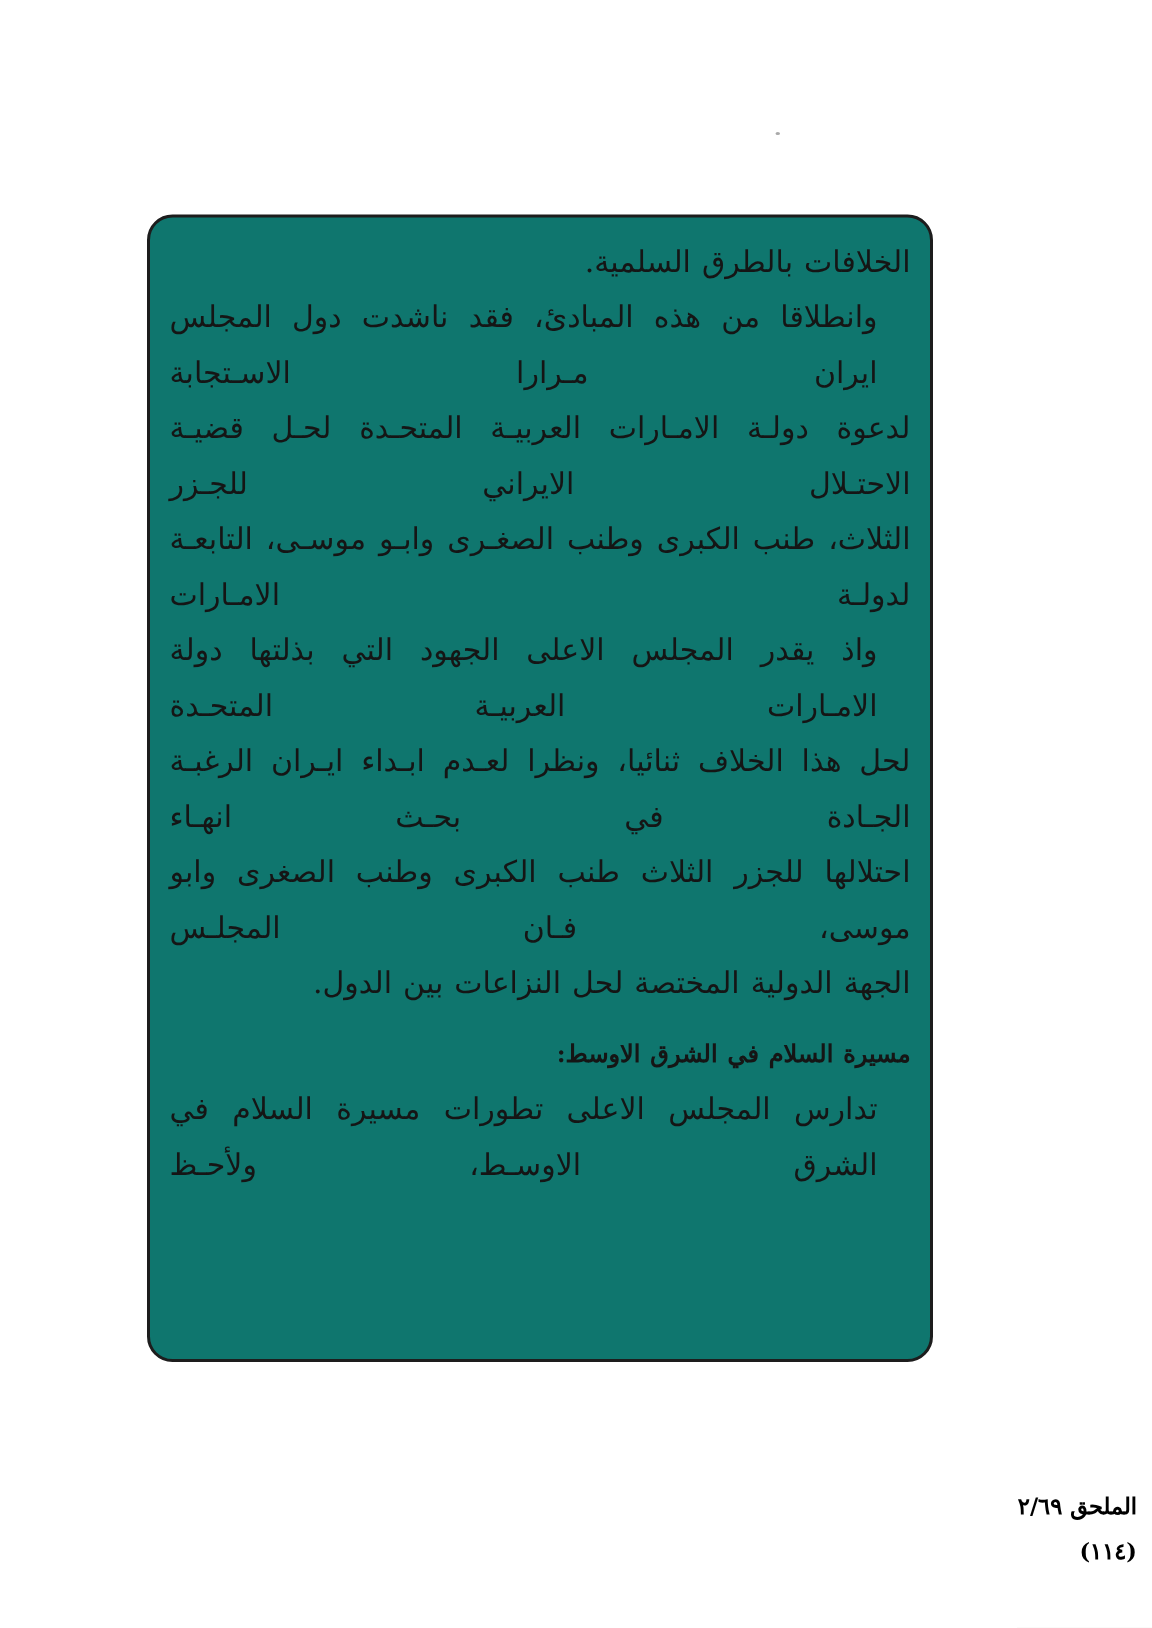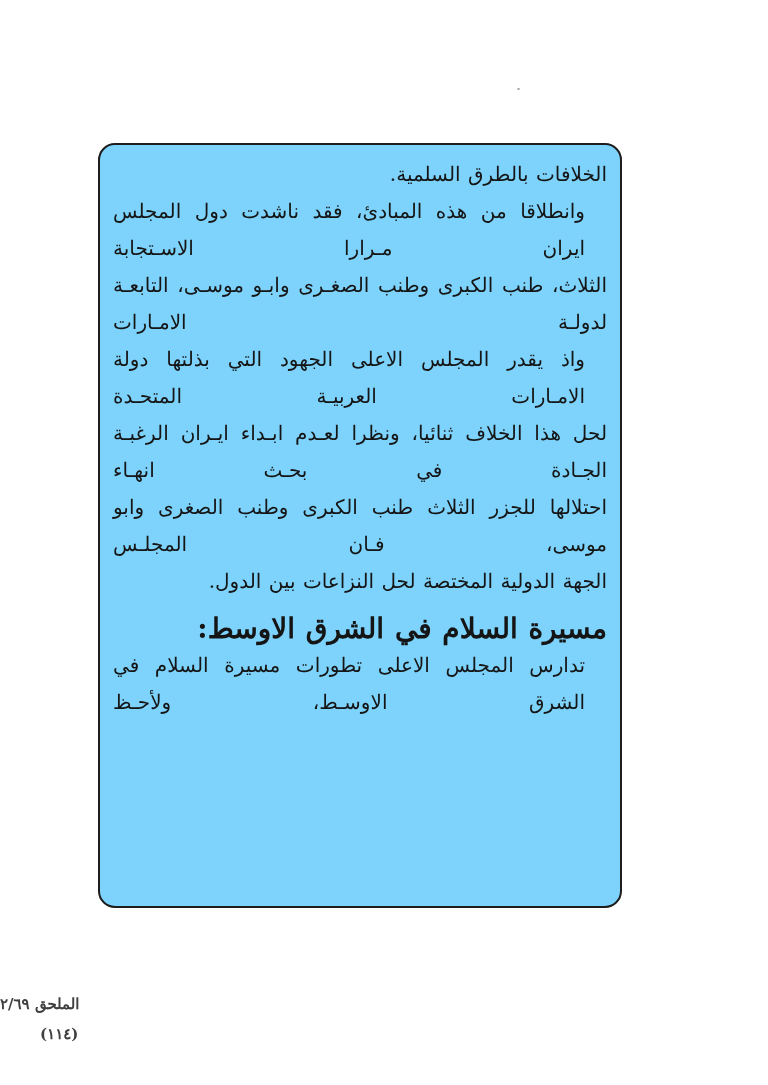--- a/index.html
+++ b/index.html
@@ -24,46 +24,46 @@
   .text-box {
     position: absolute;
     left: 98px; top: 143px;
     width: 524px; height: 765px;
     box-sizing: border-box;
     border: 2px solid #1d1d1d;
     border-radius: 17px;
     padding: 11px 13px 0 13px;
     direction: rtl;
     overflow: hidden;
-    background: #7dd3fc;
+    background: #0f766e;
   }
   .line {
     font-size: 20px;
     line-height: 37px;
     color: #151515;
     text-align: justify;
     text-align-last: justify;
     word-spacing: 1px;
   }
   .line.end   { text-align: right; text-align-last: right; }
   .line.indent { padding-right: 22px; }
   .line.heading {
     font-weight: bold;
     text-align: right;
     text-align-last: right;
     margin-top: 10px;
-    font-size: 28px;
+    font-size: 16px;
   }
   .footer {
     position: absolute;
     left: 0; top: 995px;
     width: 758px;
-    text-align: left;
+    text-align: right;
     direction: rtl;
-    color: #404040;
+    color: #000000;
   }
   .footer .annex {
     font-size: 15px;
     font-weight: bold;
     line-height: 19px;
   }
   .footer .pageno {
     font-size: 15px;
     font-weight: bold;
     line-height: 19px;
@@ -75,20 +75,21 @@
 <body>
 
 <div class="page">
 
   <div class="speck"></div>
 
   <div class="text-box">
     <div>
         <div class="line end">الخلافات بالطرق السلمية.</div>
         <div class="line indent">وانطلاقا من هذه المبادئ، فقد ناشدت دول المجلس ايران مـرارا الاسـتجابة</div>
+        <div class="line justify">لدعوة دولـة الامـارات العربيـة المتحـدة لحـل قضيـة الاحتـلال الايراني للجـزر</div>
         <div class="line justify">الثلاث، طنب الكبرى وطنب الصغـرى وابـو موسـى، التابعـة لدولـة الامـارات</div>
         <div class="line indent">واذ يقدر المجلس الاعلى الجهود التي بذلتها دولة الامـارات العربيـة المتحـدة</div>
         <div class="line justify">لحل هذا الخلاف ثنائيا، ونظرا لعـدم ابـداء ايـران الرغبـة الجـادة في بحـث انهـاء</div>
         <div class="line justify">احتلالها للجزر الثلاث طنب الكبرى وطنب الصغرى وابو موسى،  فـان المجلـس</div>
         <div class="line end">الجهة الدولية المختصة لحل النزاعات بين الدول.</div>
         <div class="line heading">مسيرة السلام في الشرق الاوسط:</div>
         <div class="line indent">تدارس المجلس الاعلى تطورات مسيرة السلام في الشرق الاوسـط، ولأحـظ</div>
       </div>
   </div>
 

